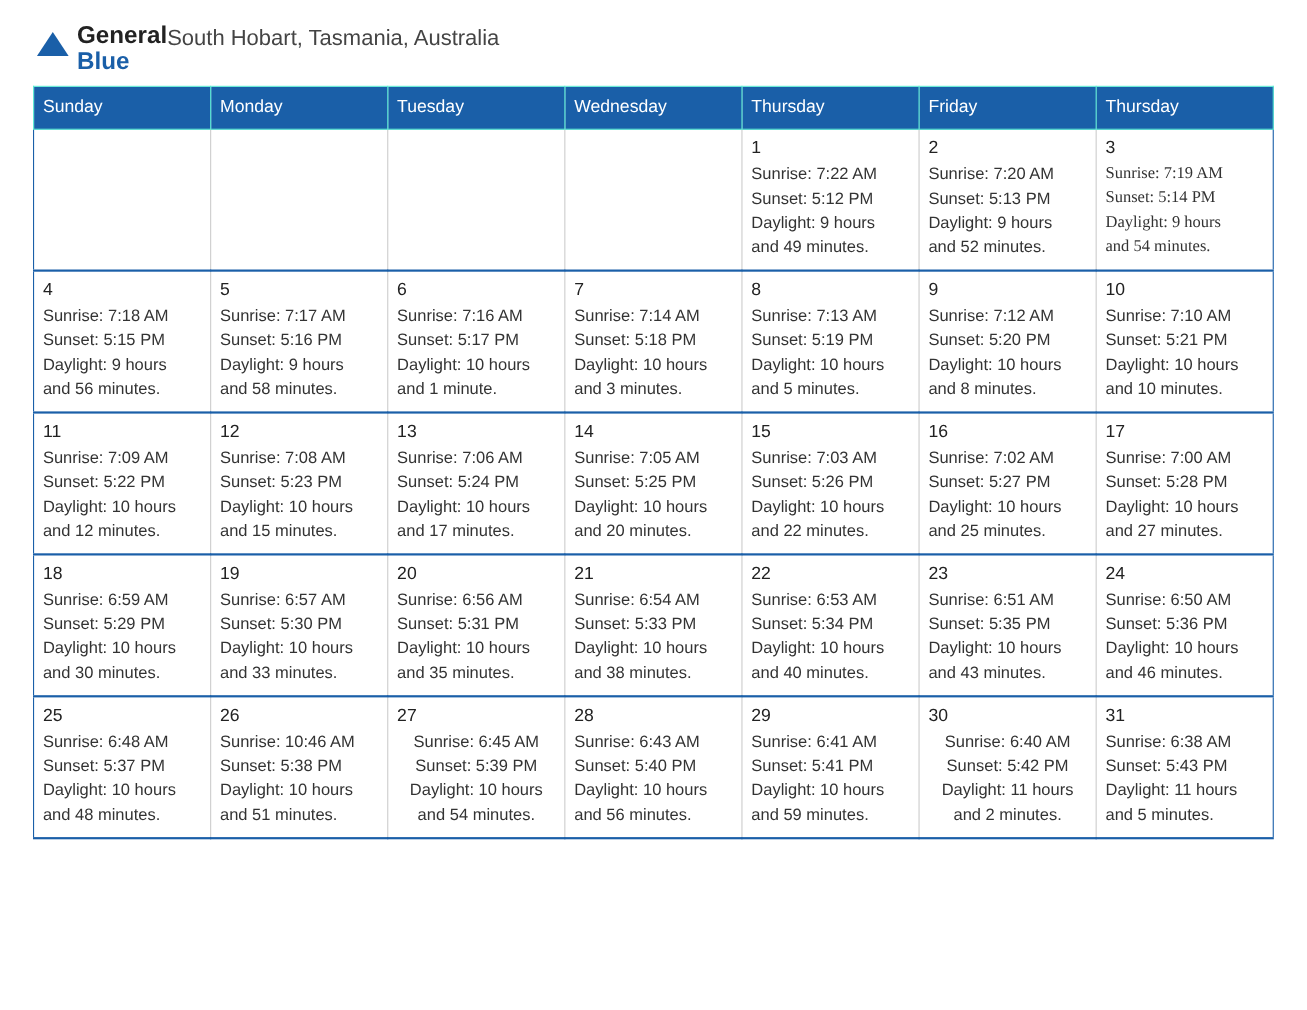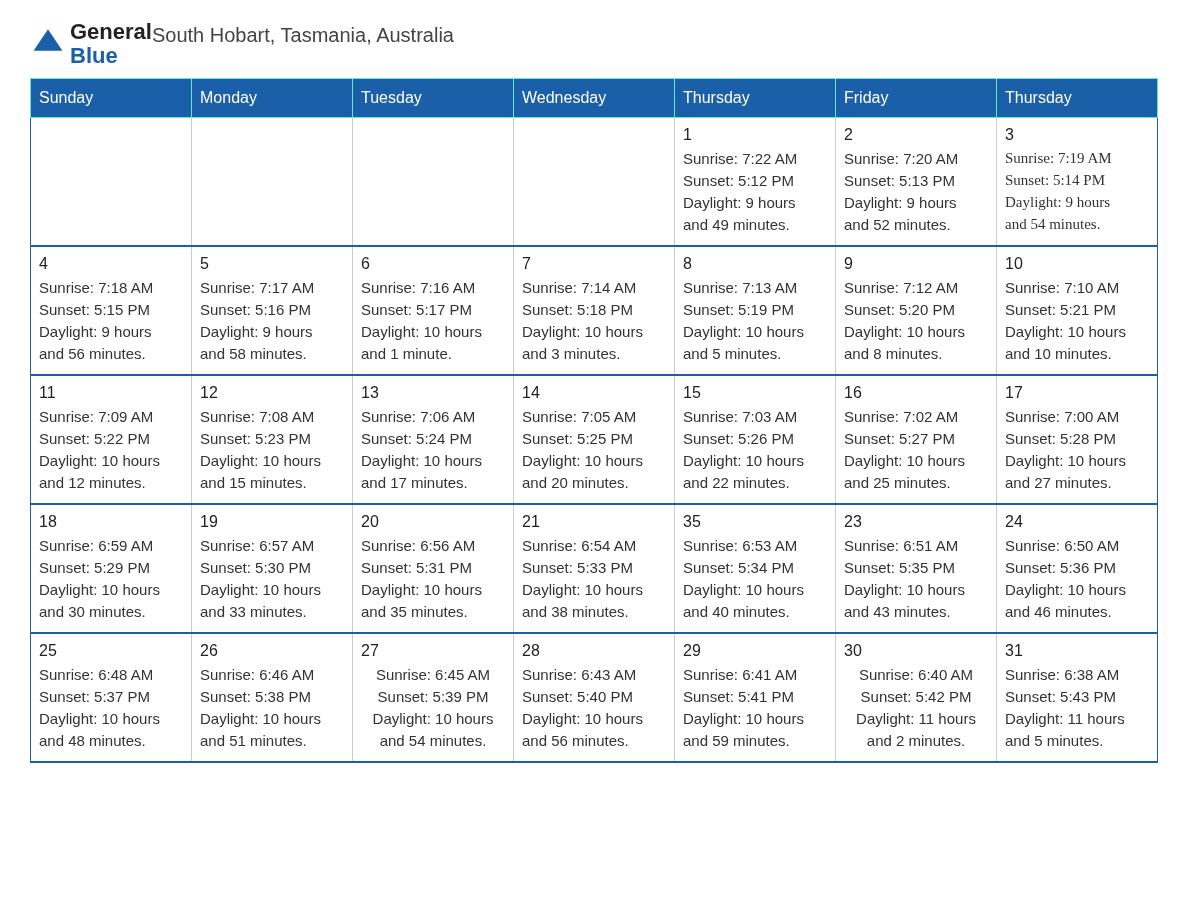--- a/index.html
+++ b/index.html
@@ -283,21 +283,21 @@
 and 35 minutes.</div>
         </td>
         <td>
           <span class="day-number">21</span>
           <div class="day-info" style="white-space: pre-line;">Sunrise: 6:54 AM
 Sunset: 5:33 PM
 Daylight: 10 hours
 and 38 minutes.</div>
         </td>
         <td>
-          <span class="day-number">35</span>
+          <span class="day-number">22</span>
           <div class="day-info" style="white-space: pre-line;">Sunrise: 6:53 AM
 Sunset: 5:34 PM
 Daylight: 10 hours
 and 40 minutes.</div>
         </td>
         <td>
           <span class="day-number">23</span>
           <div class="day-info" style="white-space: pre-line;">Sunrise: 6:51 AM
 Sunset: 5:35 PM
 Daylight: 10 hours
@@ -314,21 +314,21 @@
       <tr>
         <td>
           <span class="day-number">25</span>
           <div class="day-info" style="white-space: pre-line;">Sunrise: 6:48 AM
 Sunset: 5:37 PM
 Daylight: 10 hours
 and 48 minutes.</div>
         </td>
         <td>
           <span class="day-number">26</span>
-          <div class="day-info" style="white-space: pre-line;">Sunrise: 6:46 AM
+          <div class="day-info" style="white-space: pre-line;">Sunrise: 10:46 AM
 Sunset: 5:38 PM
 Daylight: 10 hours
 and 51 minutes.</div>
         </td>
         <td>
           <span class="day-number">27</span>
           <div class="day-info" style="white-space: pre-line; text-align: center;">Sunrise: 6:45 AM
 Sunset: 5:39 PM
 Daylight: 10 hours
 and 54 minutes.</div>

